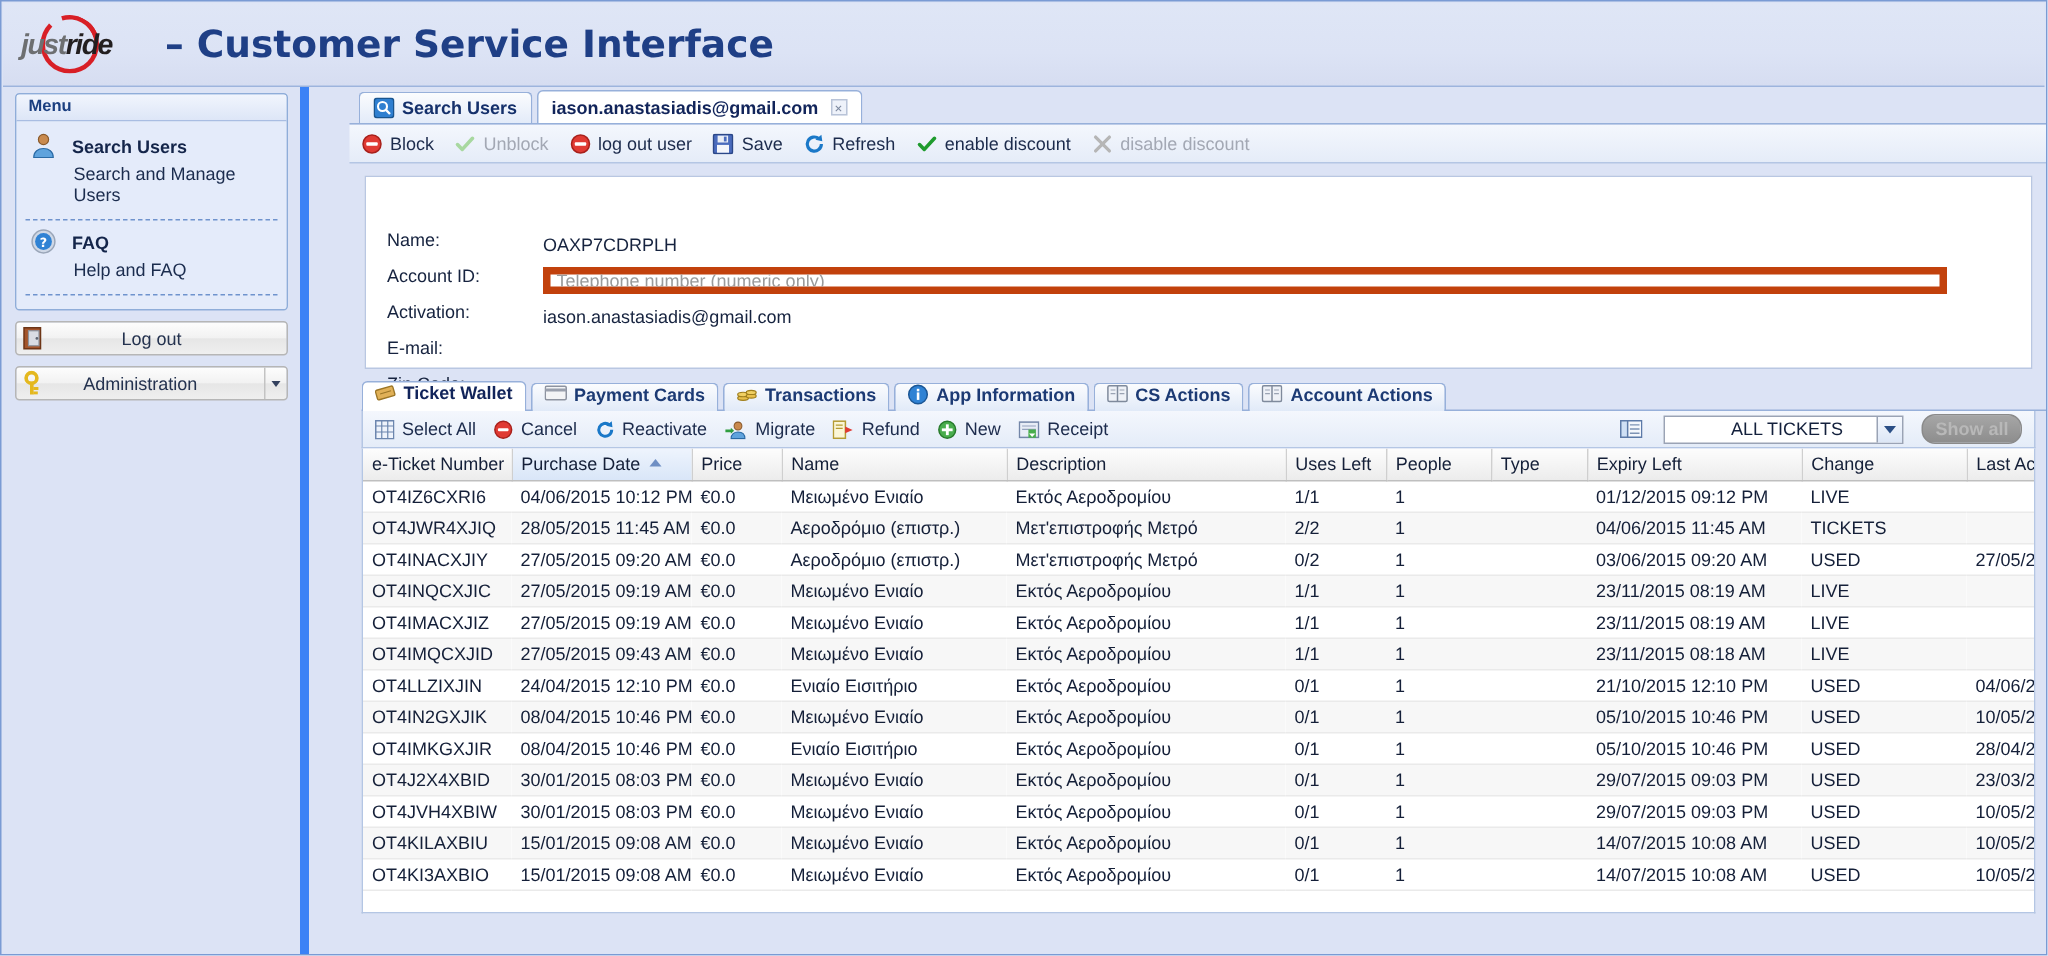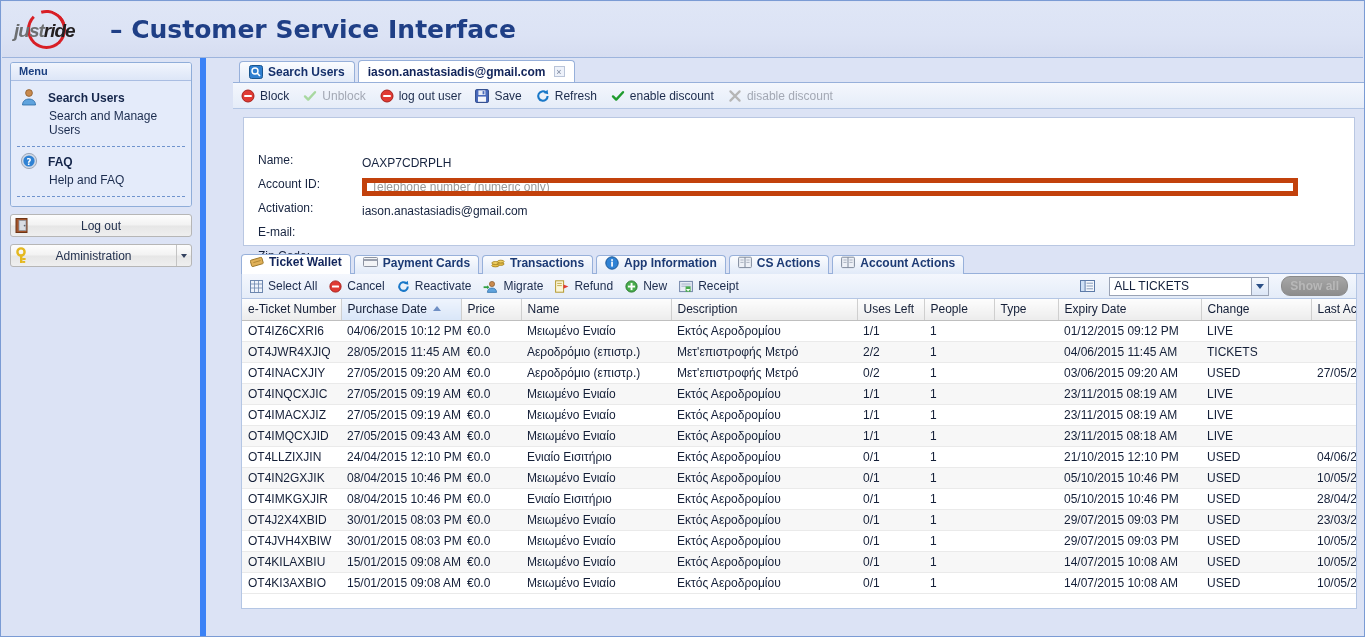--- a/index.html
+++ b/index.html
@@ -278,20 +278,21 @@
   }
   #gridbar .spacer { flex: 1 1 auto; }
   .ddl {
     height: 19px; width: 160px;
     border: 1px solid #9aa3b5;
     background: #fff;
     display: flex; align-items: center;
     font-size: 12px; color: #13203c;
     padding-left: 4px;
     position: relative;
+    justify-content: center;
   }
   .ddl .ddl-btn {
     position: absolute; right: 0; top: 0;
     width: 17px; height: 100%;
     background: linear-gradient(to bottom, #f6f9fe, #dce6f6);
     border-left: 1px solid #9aa3b5;
     display: flex; align-items: center; justify-content: center;
   }
   .showall {
     height: 20px; padding: 0 8px;
@@ -761,21 +762,21 @@
         <thead>
           <tr id="hdr-row">
               <th><span>e-Ticket Number</span></th>
               <th class="sorted"><span>Purchase Date</span><span class="sortarrow"></span></th>
               <th><span>Price</span></th>
               <th><span>Name</span></th>
               <th><span>Description</span></th>
               <th><span>Uses Left</span></th>
               <th><span>People</span></th>
               <th><span>Type</span></th>
-              <th><span>Expiry Date</span></th>
+              <th><span>Expiry Left</span></th>
               <th><span>Change</span></th>
               <th><span>Last Activation</span></th>
             </tr>
         </thead>
         <tbody id="body-rows">
             <tr>
               <td>OT4IZ6CXRI6</td>
               <td>04/06/2015 10:12 PM</td>
               <td>€0.0</td>
               <td>Μειωμένο Ενιαίο</td>

